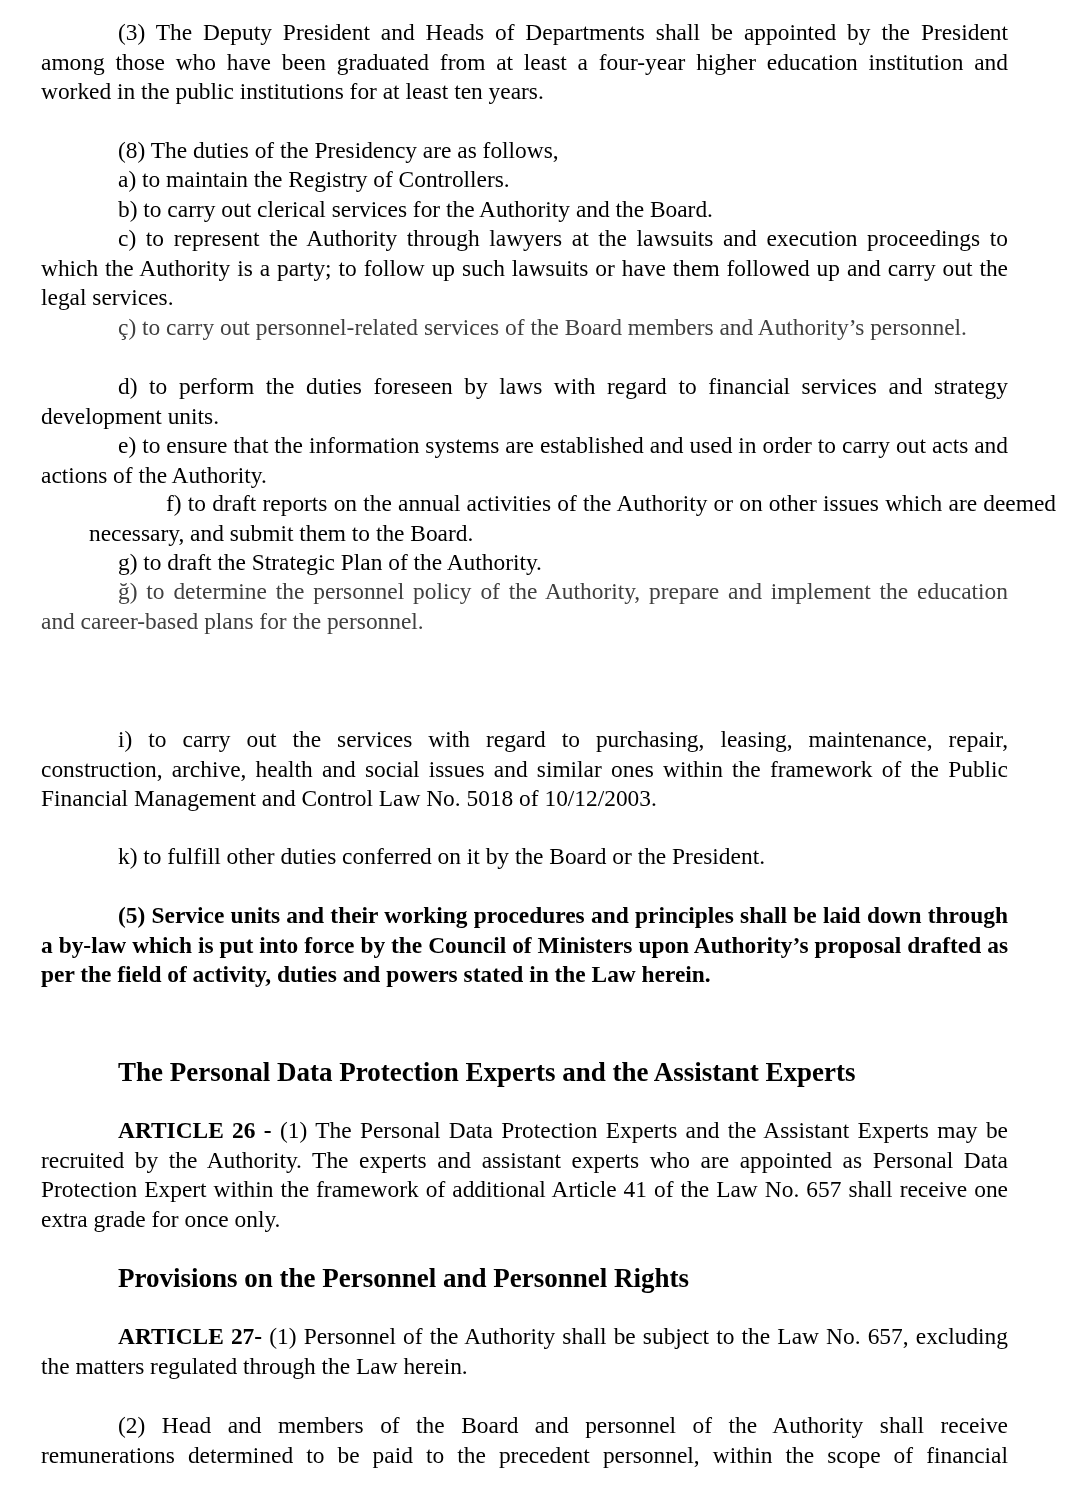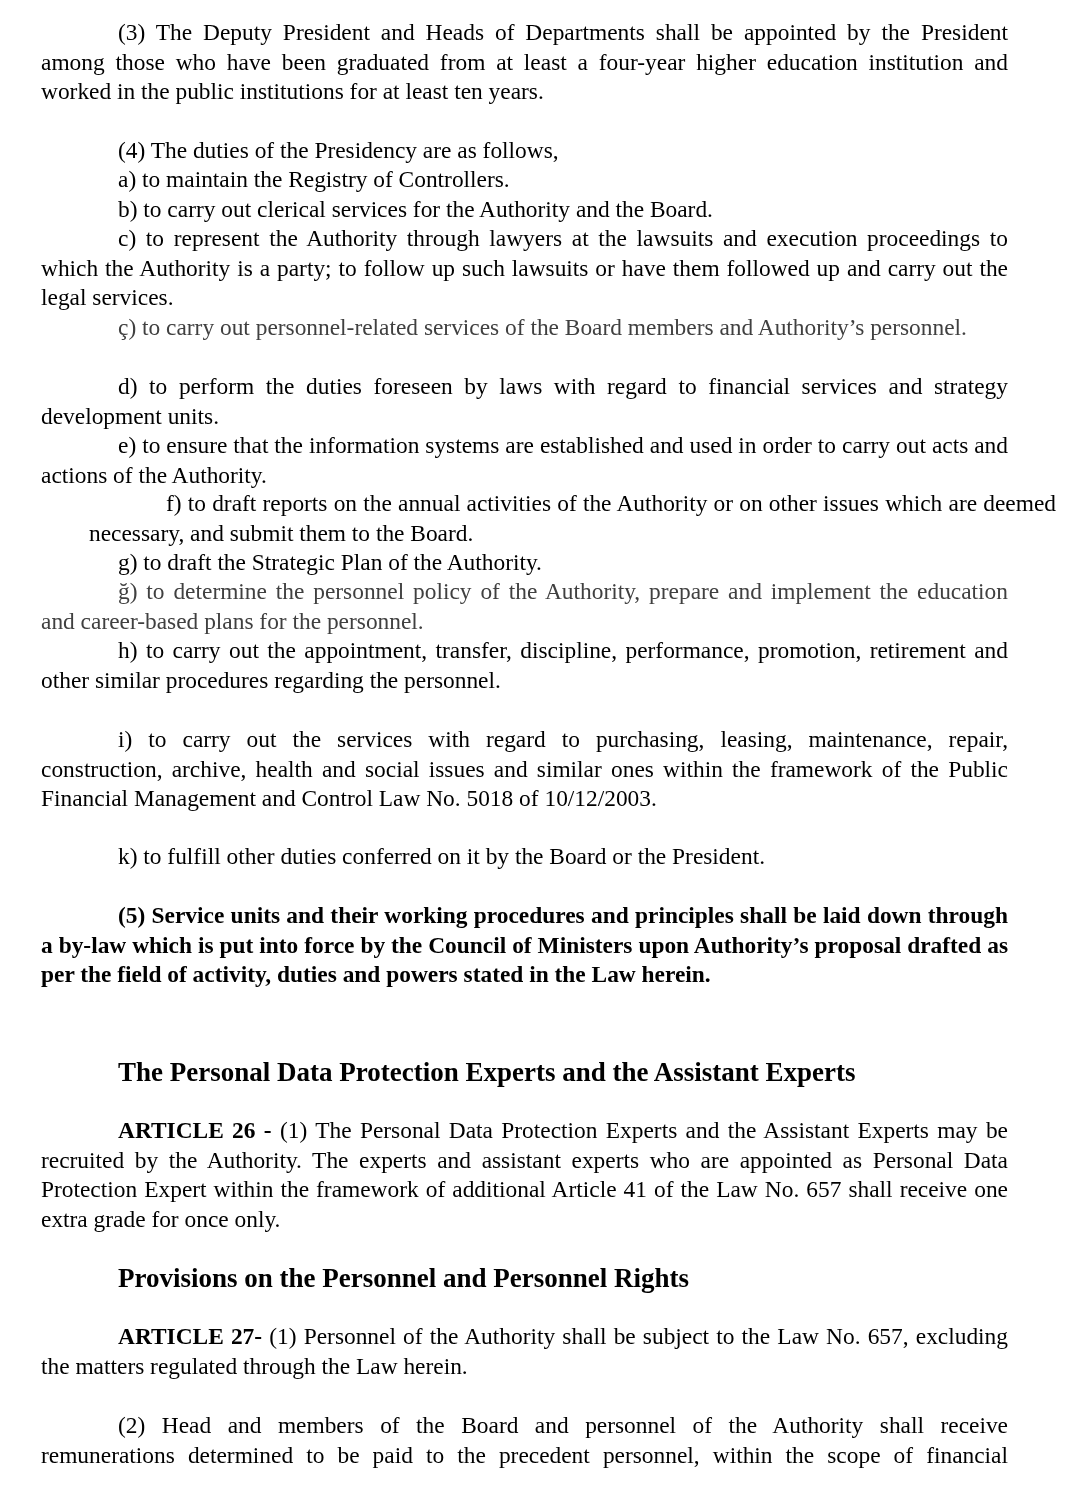--- a/index.html
+++ b/index.html
@@ -47,32 +47,31 @@
   .b { font-weight: bold; }
   .tint { color: #404040; }
 </style>
 </head>
 <body>
 
 <div class="page">
 
   <p class="para" style="top:18px;">(3) The Deputy President and Heads of Departments shall be appointed by the President among those who have been graduated from at least a four-year higher education institution and worked in the public institutions for at least ten years.</p>
 
-  <p class="para single" style="top:136px;">(4) The duties of the Presidency are as follows,</p>
+  <p class="para single" style="top:136px;">(8) The duties of the Presidency are as follows,</p>
 
   <p class="para single" style="top:165px;">a) to maintain the Registry of Controllers.</p>
   <p class="para single" style="top:195px;">b) to carry out clerical services for the Authority and the Board.</p>
   <p class="para" style="top:224px;">c) to represent the Authority through lawyers at the lawsuits and execution proceedings to which the Authority is a party; to follow up such  lawsuits or have them followed up and carry out the legal services.</p>
   <p class="para tint" style="top:313px;">ç) to carry out personnel-related services of the Board members and Authority’s personnel.</p>
   <p class="para" style="top:372px;">d) to perform the duties foreseen by laws with regard to financial services and strategy development units.</p>
   <p class="para" style="top:431px;">e) to ensure that the information systems are established and used in order to carry out acts and actions of the Authority.</p>
   <p class="para" style="top:489px;margin-left:48px;">f) to draft reports on the annual activities of the Authority or on other issues which are deemed necessary, and submit them to the Board.</p>
   <p class="para single" style="top:548px;">g) to draft the Strategic Plan of the Authority.</p>
   <p class="para tint" style="top:577px;">ğ) to determine the personnel policy of the Authority, prepare and implement the education and career-based plans for the personnel.</p>
-  <p class="para" style="top:636px;">h) to carry out the appointment, transfer, discipline, performance, promotion, retirement and other similar procedures regarding the personnel.</p>
   <p class="para" style="top:725px;">i) to carry out the services with regard to purchasing, leasing, maintenance, repair, construction, archive, health and social issues and similar ones within the framework of the Public Financial Management and Control Law No. 5018 of 10/12/2003.</p>
   <p class="para single" style="top:842px;">k) to fulfill other duties conferred on it by the Board or the President.</p>
 
   <p class="para" style="top:901px;font-weight:bold;">(5) Service units and their working procedures and principles shall be laid down through a by-law which is put into force by the Council of Ministers upon Authority’s proposal drafted as per the field of activity, duties and powers stated in the Law herein.</p>
 
   <h3 class="heading" style="top:1058px;">The Personal Data Protection Experts and the Assistant Experts</h3>
 
   <p class="para" style="top:1116px;"><span class="b">ARTICLE 26 -</span><span> (1) The Personal Data Protection Experts and the Assistant Experts may be recruited by the Authority. The experts and assistant experts who are appointed as Personal Data Protection Expert within the framework of additional Article 41 of the Law No. 657 shall receive one extra grade for once only.</span></p>
 
   <h3 class="heading" style="top:1264px;">Provisions on the Personnel and Personnel Rights</h3>

